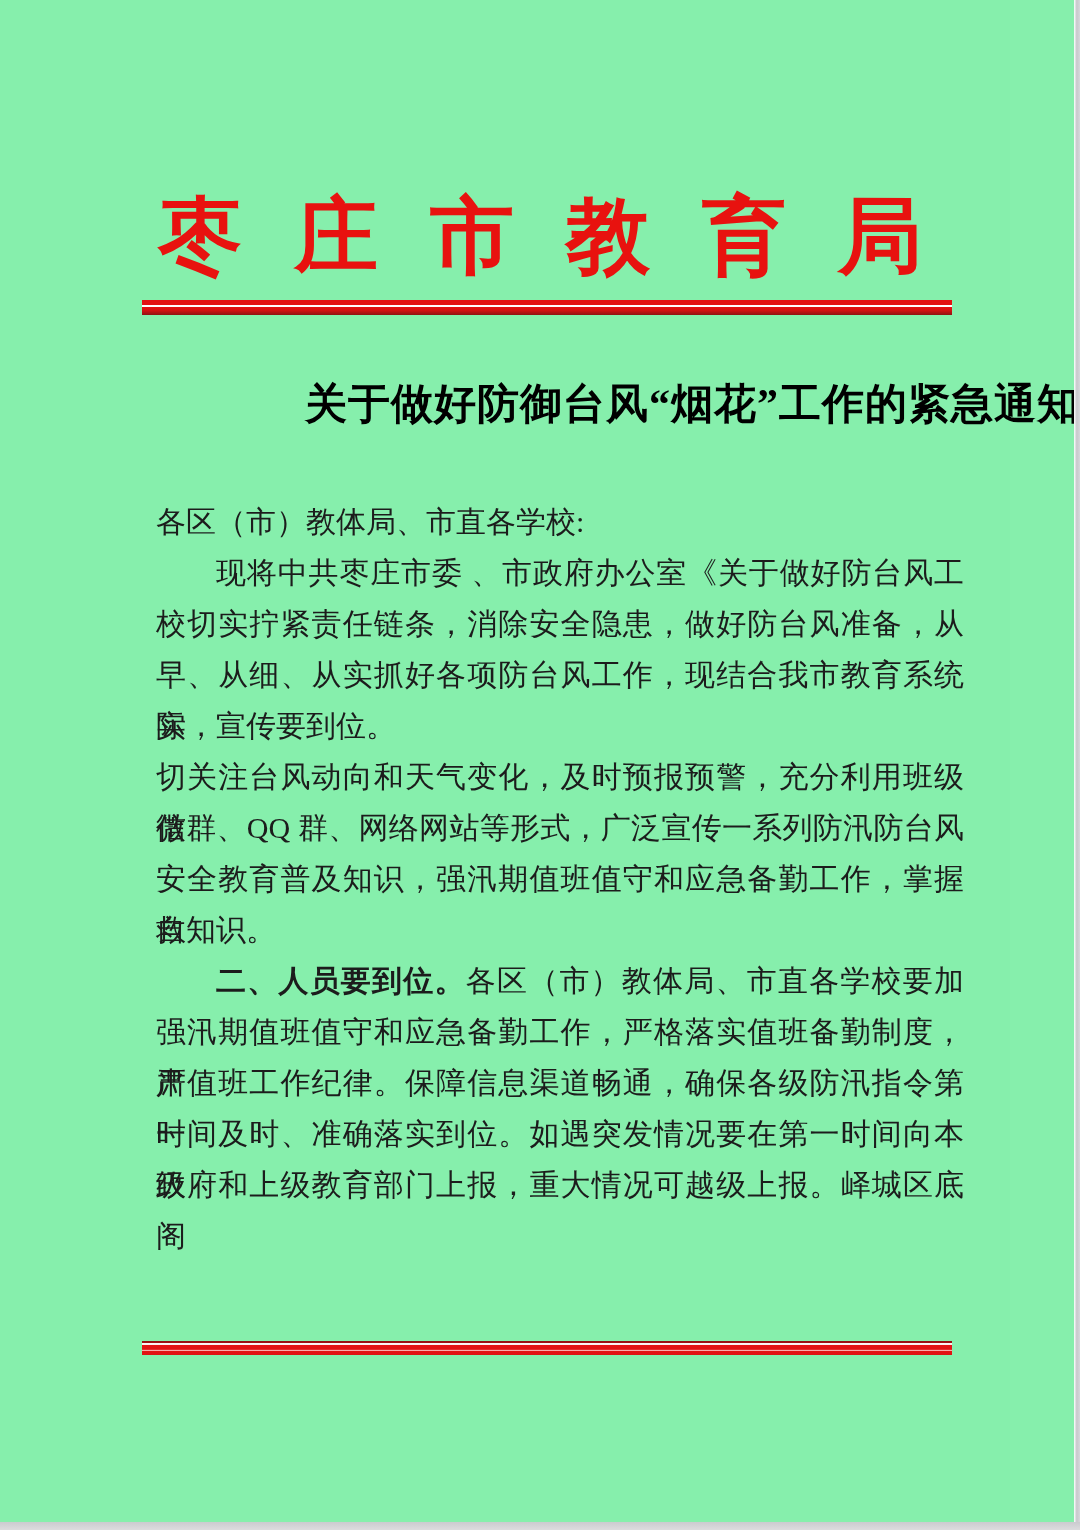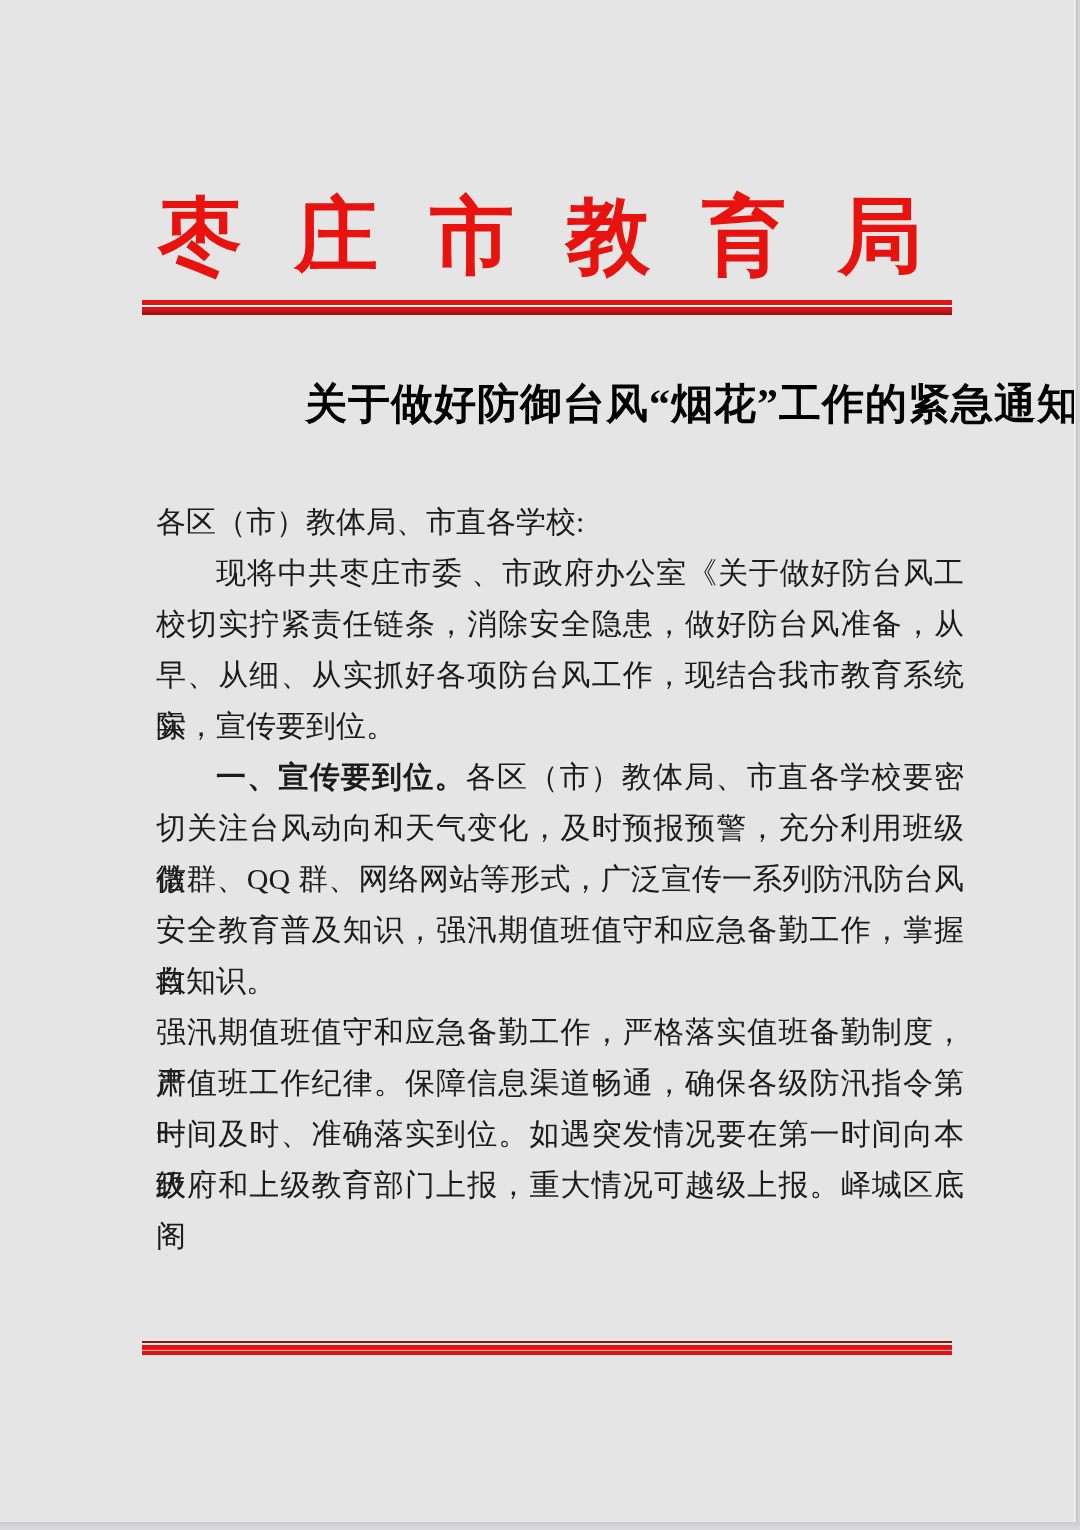--- a/index.html
+++ b/index.html
@@ -1,20 +1,20 @@
 <!DOCTYPE html>
 <html><head>
 <meta charset="utf-8">
 <style>
   html, body { margin: 0; padding: 0; background: #ffffff; }
   .page {
     position: relative;
     width: 1080px;
     height: 1530px;
-    background: #e5e5e5;
+    background: #86efac;
     overflow: hidden;
     font-family: "Liberation Serif", "DejaVu Serif", serif;
   }
   
   .org-name {
     position: absolute;
     top: 178px;
     left: 0;
     width: 100%;
     text-align: center;
@@ -116,25 +116,25 @@
   <div class="rule-top"></div>
 
   <div class="doc-title">关于做好防御台风“烟花”工作的紧急通知</div>
 
   <div class="doc-body">
       <div class="line">各区（市）教体局、市直各学校:</div>
       <div class="line j ind">现将中共枣庄市委 、市政府办公室《关于做好防台风工</div>
       <div class="line j">校切实拧紧责任链条，消除安全隐患，做好防台风准备，从</div>
       <div class="line j">早、从细、从实抓好各项防台风工作，现结合我市教育系统实</div>
       <div class="line">际，宣传要到位。</div>
-      <div class="line j ind"><span class="lead">一、宣传要到位。</span>各区（市）教体局、市直各学校要密</div>
       <div class="line j">切关注台风动向和天气变化，及时预报预警，充分利用班级微</div>
       <div class="line j">信群、QQ 群、网络网站等形式，广泛宣传一系列防汛防台风</div>
       <div class="line j">安全教育普及知识，强汛期值班值守和应急备勤工作，掌握自</div>
       <div class="line">救知识。</div>
+      <div class="line j ind"><span class="lead">二、人员要到位。</span>各区（市）教体局、市直各学校要加</div>
       <div class="line j">强汛期值班值守和应急备勤工作，严格落实值班备勤制度，严</div>
       <div class="line j">肃值班工作纪律。保障信息渠道畅通，确保各级防汛指令第一</div>
       <div class="line j">时间及时、准确落实到位。如遇突发情况要在第一时间向本级</div>
       <div class="line j">政府和上级教育部门上报，重大情况可越级上报。峄城区底阁</div>
     </div>
 
   <div class="rule-bottom"></div>
 
   <div class="edge-right"></div>
   <div class="edge-bottom"></div>

